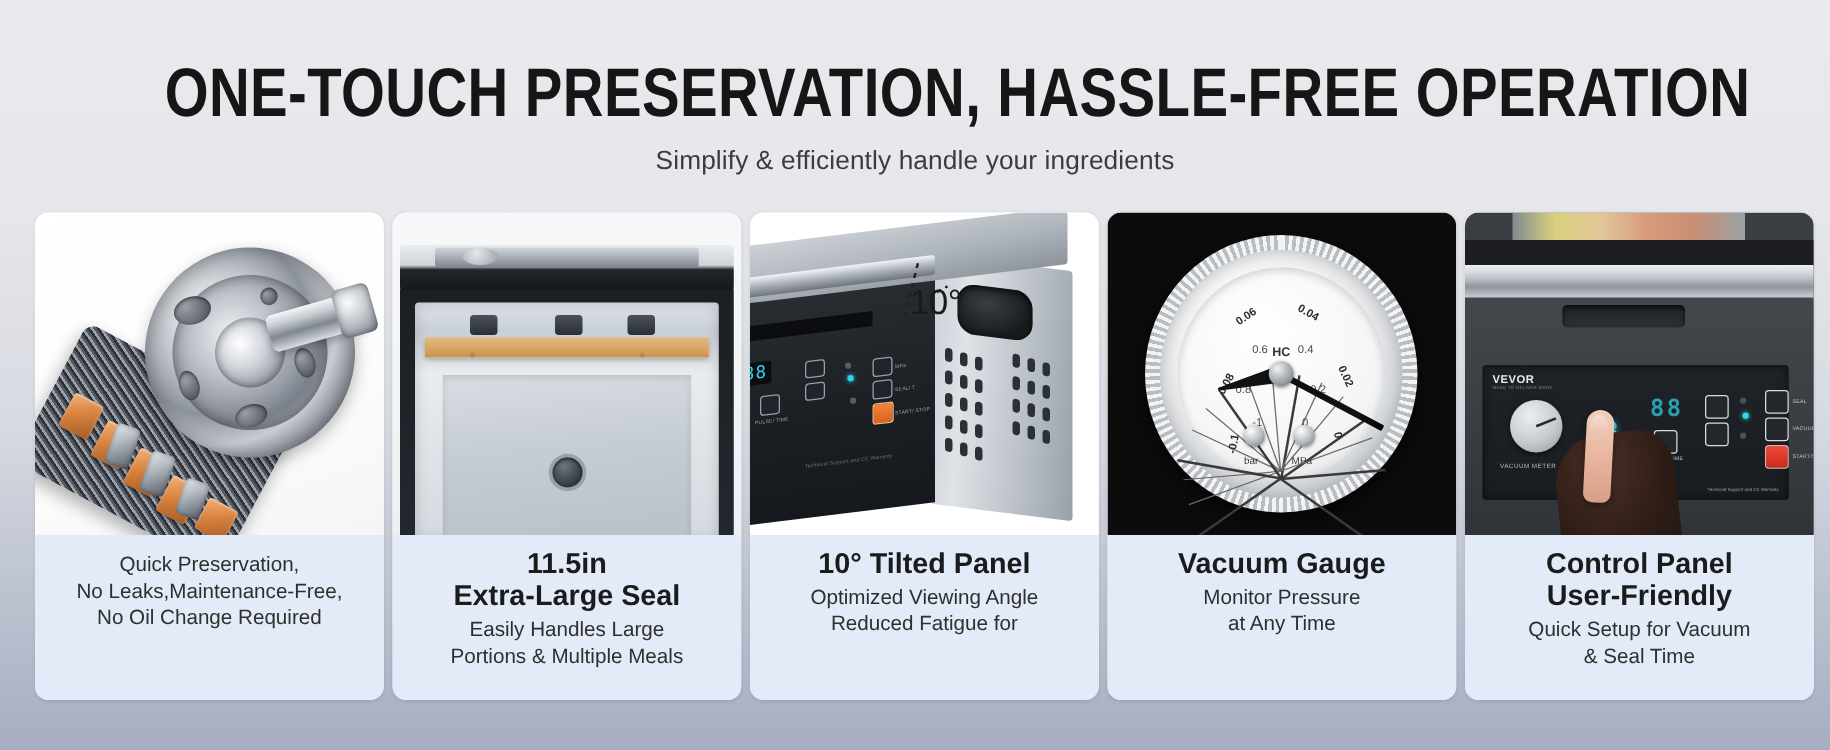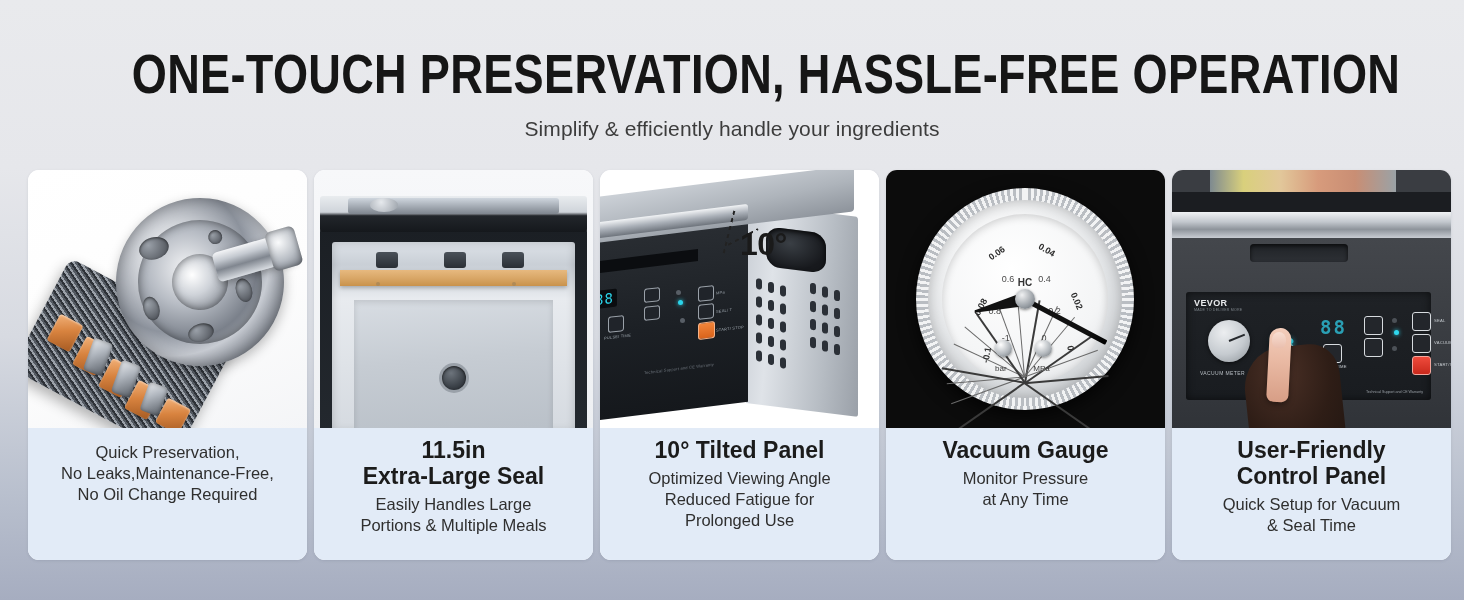--- a/index.html
+++ b/index.html
@@ -124,21 +124,21 @@
     background:linear-gradient(180deg,#2a2e33 0%,#1c2025 55%,#15181c 100%);transform:skewY(-7deg);}
   .m-vent{position:absolute;left:-18px;top:86px;width:116px;height:12px;background:#0b0d10;transform:skewY(-7deg);}
   .m-side{position:absolute;left:146px;top:40px;width:112px;height:200px;
     background:linear-gradient(95deg,#c9ced5 0%,#dfe3e8 25%,#b6bcc3 70%,#9aa0a8 100%);
     transform:skewY(7deg);border-radius:0 3px 3px 0;}
   .m-handle{position:absolute;left:166px;top:60px;width:60px;height:40px;border-radius:14px;
     background:radial-gradient(ellipse at 40% 35%,#3a3f45 0%,#17191d 70%);
     transform:skewY(7deg);box-shadow:inset 0 2px 5px rgba(0,0,0,.8);}
   .m-holes{position:absolute;left:152px;top:110px;width:104px;height:100px;transform:skewY(7deg);}
   .m-holes i{position:absolute;width:6px;height:11px;border-radius:3px;background:#2b3037;}
-  .m-deg{position:absolute;left:140px;top:56px;font-size:32px;font-weight:bold;color:#1a1a1a;letter-spacing:-.5px;}
+  .m-deg{position:absolute;left:128px;top:56px;font-size:28px;font-weight:normal;color:#1a1a1a;letter-spacing:-.5px;}
   .m-ang1{position:absolute;left:128px;top:40px;width:2px;height:44px;
     background:repeating-linear-gradient(180deg,#222 0 4px,transparent 4px 8px);transform:rotate(14deg);}
   .m-ang2{position:absolute;left:126px;top:66px;width:34px;height:2px;
     background:repeating-linear-gradient(90deg,#222 0 4px,transparent 4px 8px);transform:rotate(-28deg);}
   .m-disp{position:absolute;left:-8px;top:120px;transform:skewY(-7deg);}
   .seg{display:inline-block;color:#2bd4ea;font-family:"DejaVu Sans Mono","Liberation Mono",monospace;
     font-size:14px;letter-spacing:1px;background:#0a0c0f;padding:1px 3px;border-radius:2px;}
   .m-btn{position:absolute;border:1px solid #9aa1a9;border-radius:3px;background:#20242a;}
   .m-led{position:absolute;width:5px;height:5px;border-radius:50%;}
   .m-orange{position:absolute;width:15px;height:15px;border-radius:3px;
@@ -347,21 +347,20 @@
         <div class="m-ang2"></div>
         <div class="m-deg">10°</div>
       </div>
       <div class="caption">
         <div class="c-title">
           <span class="ln">10° Tilted Panel</span>
         </div>
         <div class="c-sub">
           <span class="ln">Optimized Viewing Angle</span>
           <span class="ln">Reduced Fatigue for</span>
-          <span class="ln">Prolonged Use</span>
         </div>
       </div>
     </div>
 
     <div class="card">
       <div class="photo p4">
         <div class="g-wrap">
           <div class="g-bezel"></div>
           <div class="g-bezel2"></div>
           <div class="g-face">
@@ -455,22 +454,22 @@
 
           <div class="cp-fine">Technical Support and CE Warranty</div>
         </div>
 
         <div class="cp-hand"></div>
         <div class="cp-finger"></div>
         <div class="cp-nail"></div>
       </div>
       <div class="caption">
         <div class="c-title">
+          <span class="ln">Control Panel</span>
           <span class="ln">User-Friendly</span>
-          <span class="ln">Control Panel</span>
         </div>
         <div class="c-sub">
           <span class="ln">Quick Setup for Vacuum</span>
           <span class="ln">&amp; Seal Time</span>
         </div>
       </div>
     </div>
 
   </div>
 </div>

